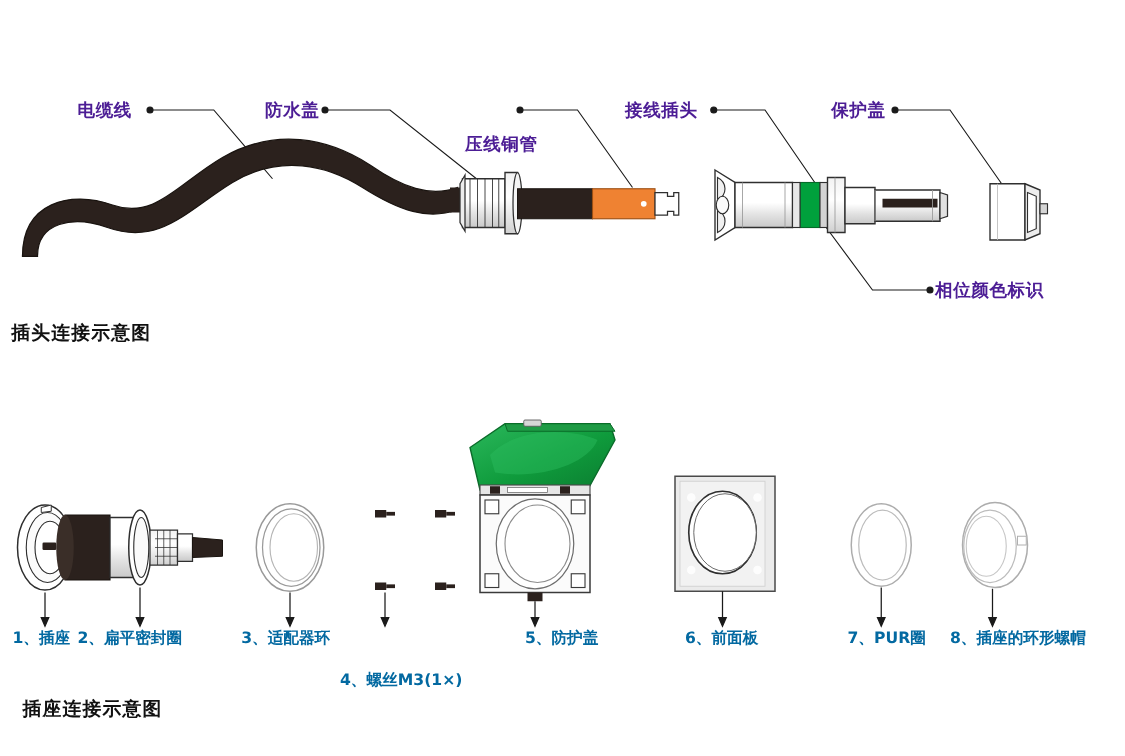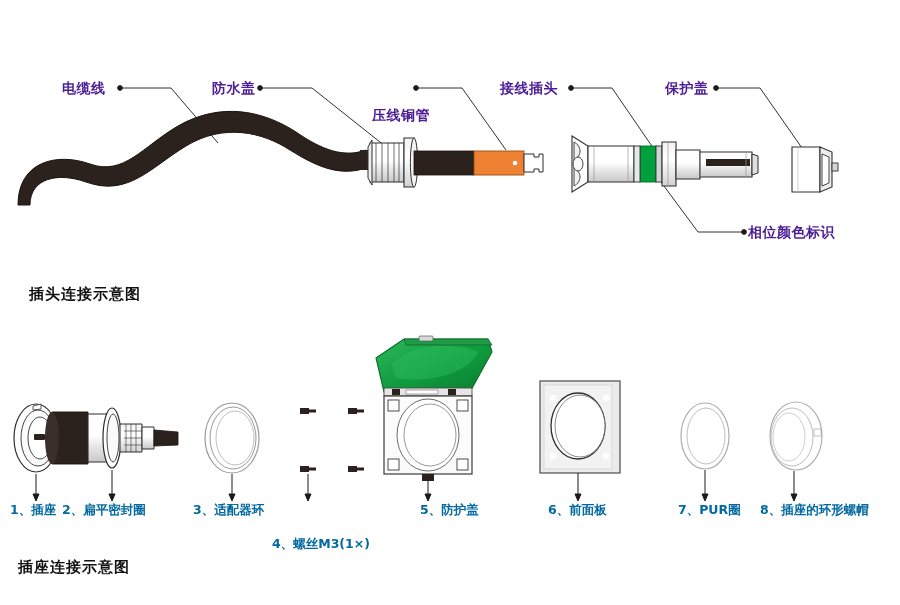--- a/index.html
+++ b/index.html
@@ -298,21 +298,21 @@
     </g>
   </svg>
 
   <div class="callout-label" style="left:62px;  top:80px;">电缆线</div>
   <div class="callout-label" style="left:212px; top:80px;">防水盖</div>
   <div class="callout-label" style="left:372px; top:80px;margin-top:27px;">压线铜管</div>
   <div class="callout-label" style="left:500px; top:80px;">接线插头</div>
   <div class="callout-label" style="left:665px; top:80px;">保护盖</div>
   <div class="callout-label" style="left:748px; top:224px;">相位颜色标识</div>
 
-  <div class="section-heading" style="left:29px; top:257px;margin-top:28px;">插头连接示意图</div>
+  <div class="section-heading" style="left:9px; top:257px;">插头连接示意图</div>
 
   <div class="part-label" style="left:10px;  top:502px;">1、插座</div>
   <div class="part-label" style="left:62px;  top:502px;">2、扁平密封圈</div>
   <div class="part-label" style="left:193px; top:502px;">3、适配器环</div>
   <div class="part-label" style="left:272px; top:502px;margin-top:34px;">4、螺丝M3(1×)</div>
   <div class="part-label" style="left:420px; top:502px;">5、防护盖</div>
   <div class="part-label" style="left:548px; top:502px;">6、前面板</div>
   <div class="part-label" style="left:678px; top:502px;">7、PUR圈</div>
   <div class="part-label" style="left:760px; top:502px;">8、插座的环形螺帽</div>
 

